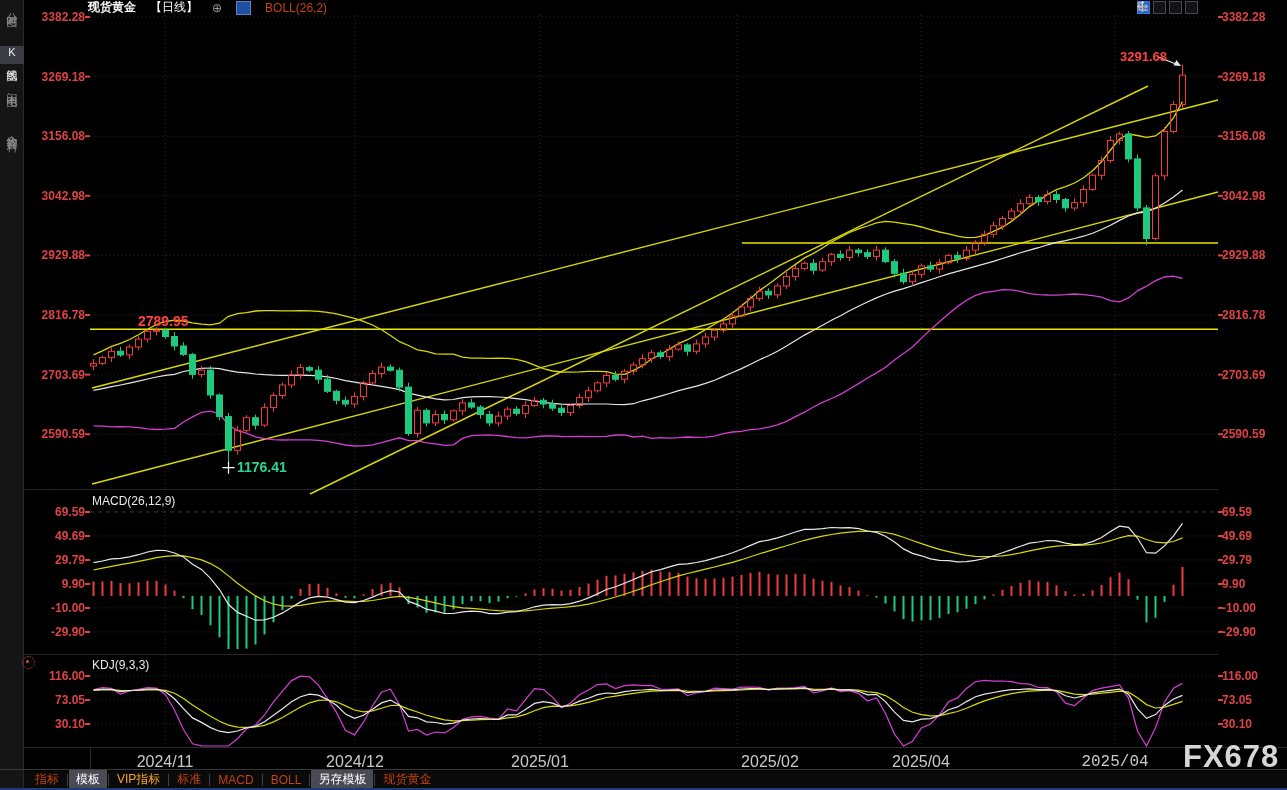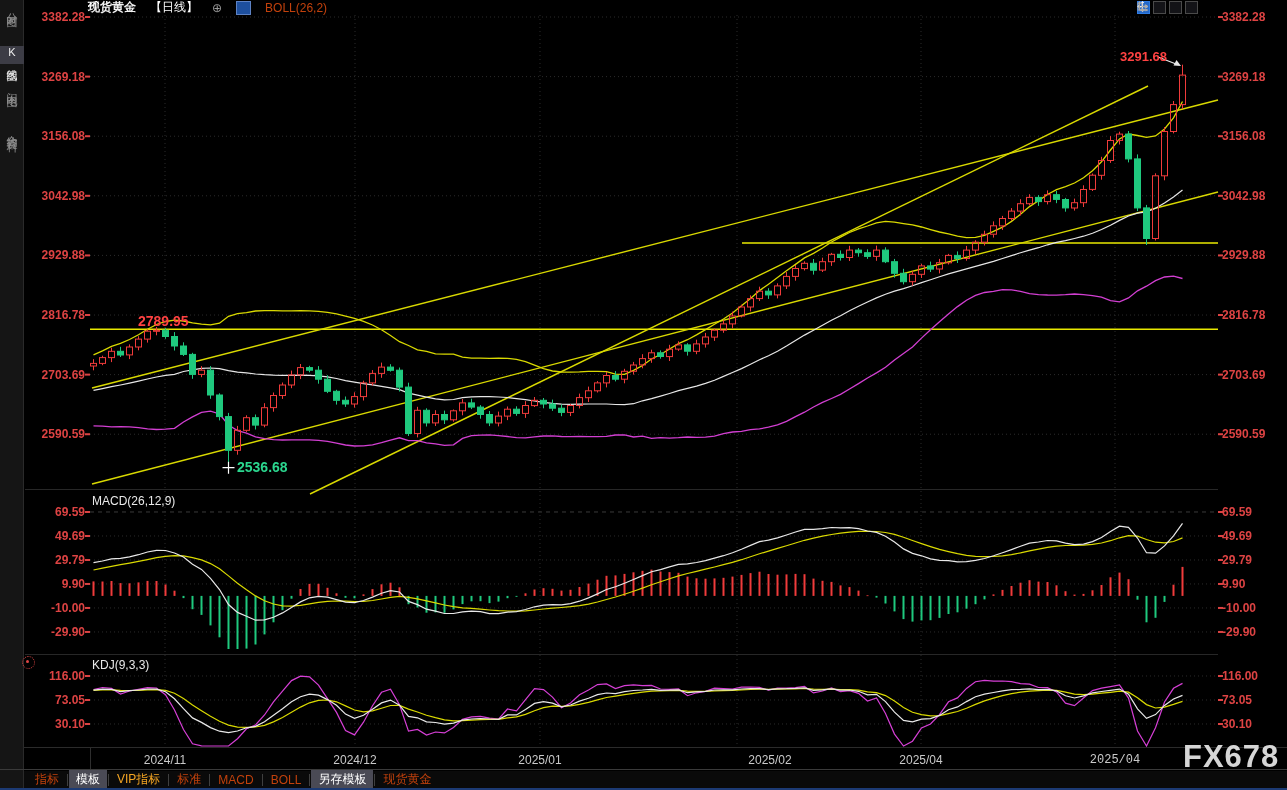--- a/index.html
+++ b/index.html
@@ -18,21 +18,21 @@
   #hdr .chip{width:13px;height:12px;background:#1d4f9e;border:1px solid #5d82c4;display:flex;align-items:center;justify-content:center;}
   #hdr .ovl{color:#c2410c;}
   
   #tools{position:absolute;left:1137px;top:1px;display:flex;gap:3px;}
   .tool{width:13px;height:13px;background:#131317;border:1px solid #4a4a4a;box-sizing:border-box;
         display:flex;align-items:center;justify-content:center;cursor:pointer;}
   .tool.active{background:#2468c8;border-color:#2f7be2;}
   
   .ylab{position:absolute;width:58px;text-align:right;font-size:12px;font-weight:700;color:#dd4343;line-height:14px;}
   .ylab.r{text-align:left;}
-  .xlab{position:absolute;top:753px;transform:translateX(-50%);font-size:12px;color:#c9c9c9;}
+  .xlab{position:absolute;top:753px;transform:translateX(-50%);font-size:16px;color:#c9c9c9;}
   .pane-title{position:absolute;font-size:12px;color:#e9e9e9;}
   .ann{position:absolute;font-size:14px;font-weight:700;white-space:nowrap;}
   
   #plabel{position:absolute;left:31px;top:792px;font-size:13px;font-weight:700;color:#fde047;}
   #plabel .tri{font-size:10px;}
   #xdiv{position:absolute;left:90px;top:748px;width:1px;height:21px;background:#2e2e2e;}
   #sep-xaxis{position:absolute;left:24px;top:747px;width:1263px;height:1px;background:#2b2b2b;}
   #sep-toolbar{position:absolute;left:0px;top:769px;width:1287px;height:1px;background:#3a3a3a;}
   #bstrip{position:absolute;left:0;top:788px;width:1287px;height:2px;background:#1c3a74;}
   #tb{position:absolute;left:24px;top:771px;width:1263px;height:17px;display:flex;align-items:center;
@@ -719,21 +719,21 @@
       <div class="xlab" style="left: 1115px; font-family: Liberation Mono, monospace;">2025/04</div>
     </div>
 
   <div class="pane-title" style="left:92px;top:494px;">MACD(26,12,9)</div>
   <div class="pane-title" style="left:92px;top:658px;">KDJ(9,3,3)</div>
   <div id="kdjset">
       <div class="dot"></div>
     </div>
 
   <div class="ann" id="ann-oct" style="left: 138px; top: 313px; color: rgb(255, 66, 66);">2789.95</div>
-  <div class="ann" id="ann-nov" style="left: 237px; top: 459px; color: rgb(43, 215, 143);">2536.68</div>
+  <div class="ann" id="ann-nov" style="left: 237px; top: 459px; color: rgb(43, 215, 143);">1176.41</div>
   <div class="ann" id="ann-apr" style="font-size: 13px; left: 1120px; top: 49px; color: rgb(255, 66, 66);">3291.68</div>
 
   <div id="sep-xaxis"></div>
   <div id="xdiv"></div>
   <div id="plabel"><span>日线</span> <span class="tri">▲</span></div>
 
   <div id="sep-toolbar"></div>
   <div id="tb">
       <div class="tb-item">指标</div>
       <div class="tb-sep"></div>

